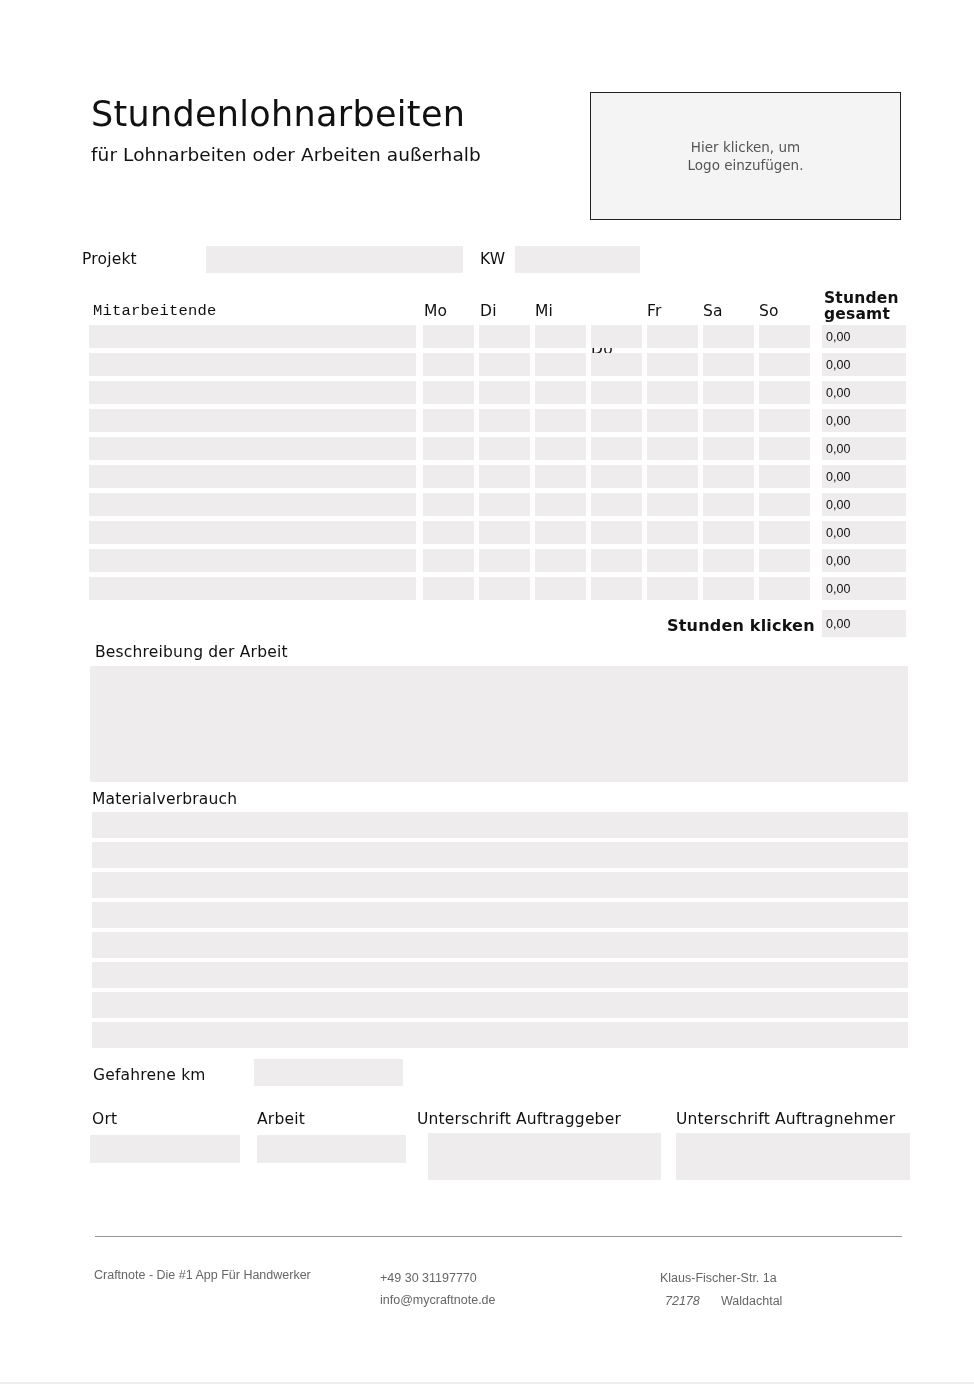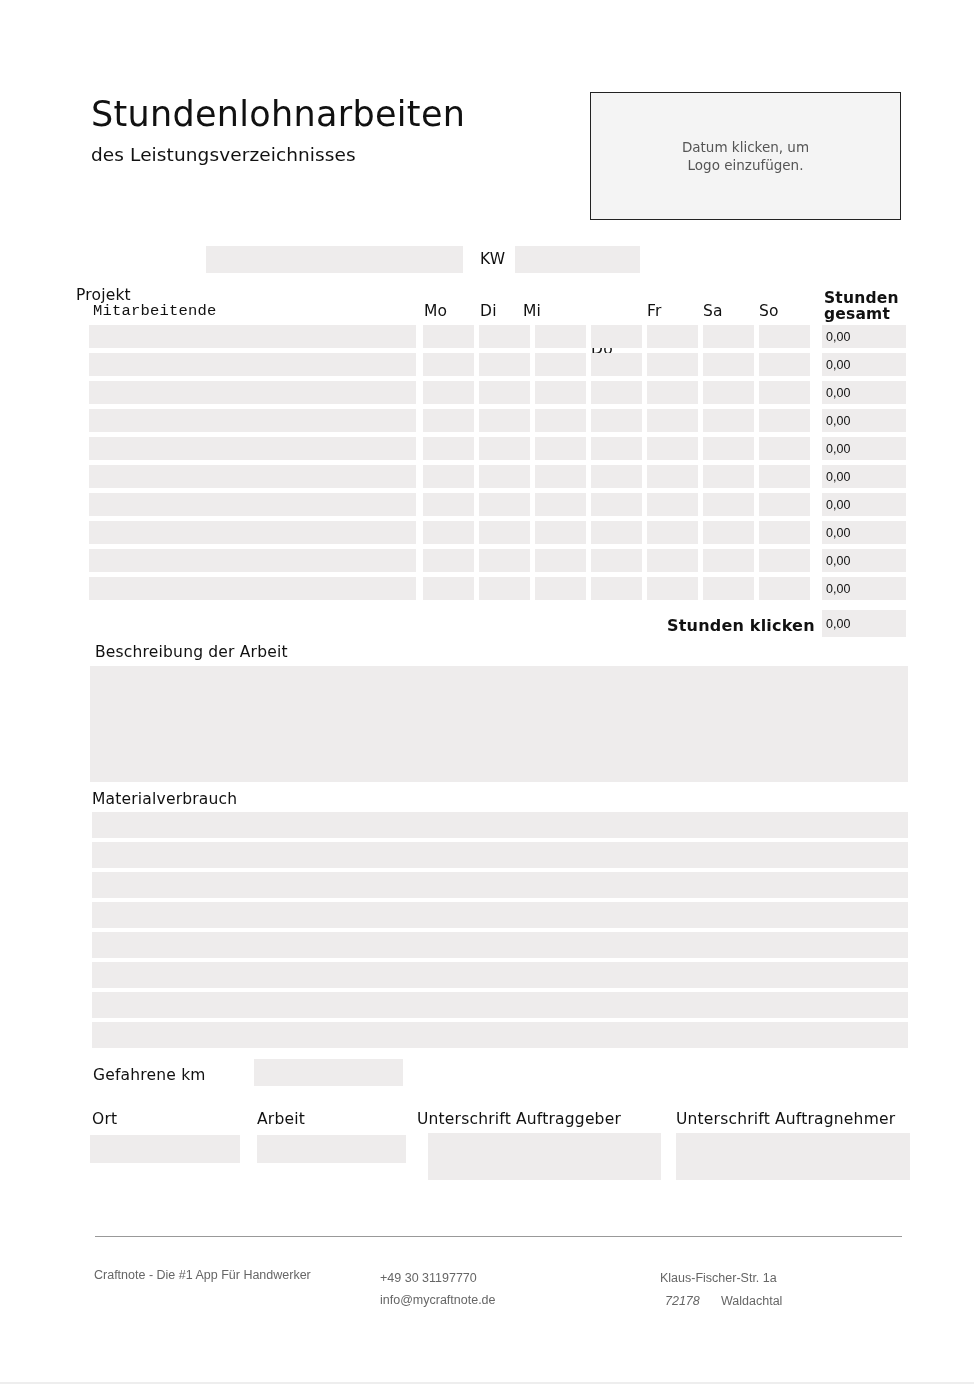--- a/index.html
+++ b/index.html
@@ -17,39 +17,39 @@
   .bold { font-weight:bold; }
   .footer { position:absolute; font-family:"Liberation Sans", sans-serif; font-size:12.5px; color:#666; }
   .rule { position:absolute; left:95px; top:1236px; width:807px; height:1px; background:#999; }
   .bottom-band { position:absolute; left:0; top:1382px; width:974px; height:2px; background:#eee; }
 </style>
 </head>
 <body>
 
 <div class="lbl title">Stundenlohnarbeiten</div>
 <div class="lbl subtitle">
-  <div>des Leistungsverzeichnisses</div>
+  <div>für Lohnarbeiten oder Arbeiten außerhalb</div>
 </div>
 <div class="abs logo-box">
   <div>
-    <div>Datum klicken, um</div>
+    <div>Hier klicken, um</div>
     <div>Logo einzufügen.</div>
   </div>
 </div>
 
-<div class="lbl" style="left:76px; top:250px;margin-top:36px;">Projekt</div>
+<div class="lbl" style="left:82px; top:250px;">Projekt</div>
 <div class="field" style="left:206px; top:246px; width:257px; height:27px;"></div>
 <div class="lbl" style="left:480px; top:250px;">KW</div>
 <div class="field" style="left:515px; top:246px; width:125px; height:27px;"></div>
 
 <div class="lbl" style="left:93px; top:302px;font-family:Liberation Mono, monospace;">Mitarbeitende</div>
 <div id="day-headers">
     <div class="lbl" style="left: 424px; top: 302px;">Mo</div>
     <div class="lbl" style="left: 480px; top: 302px;">Di</div>
-    <div class="lbl" style="left: 523px; top: 302px;">Mi</div>
+    <div class="lbl" style="left: 535px; top: 302px;">Mi</div>
     <div class="lbl" style="left: 591px; top: 302px; margin-top: 38px;">Do</div>
     <div class="lbl" style="left: 647px; top: 302px;">Fr</div>
     <div class="lbl" style="left: 703px; top: 302px;">Sa</div>
     <div class="lbl" style="left: 759px; top: 302px;">So</div>
   </div>
 <div class="lbl" style="left:824px; top:290px; line-height:16px;font-weight:bold;">
   <div>Stunden</div>
   <div>gesamt</div>
 </div>
 

